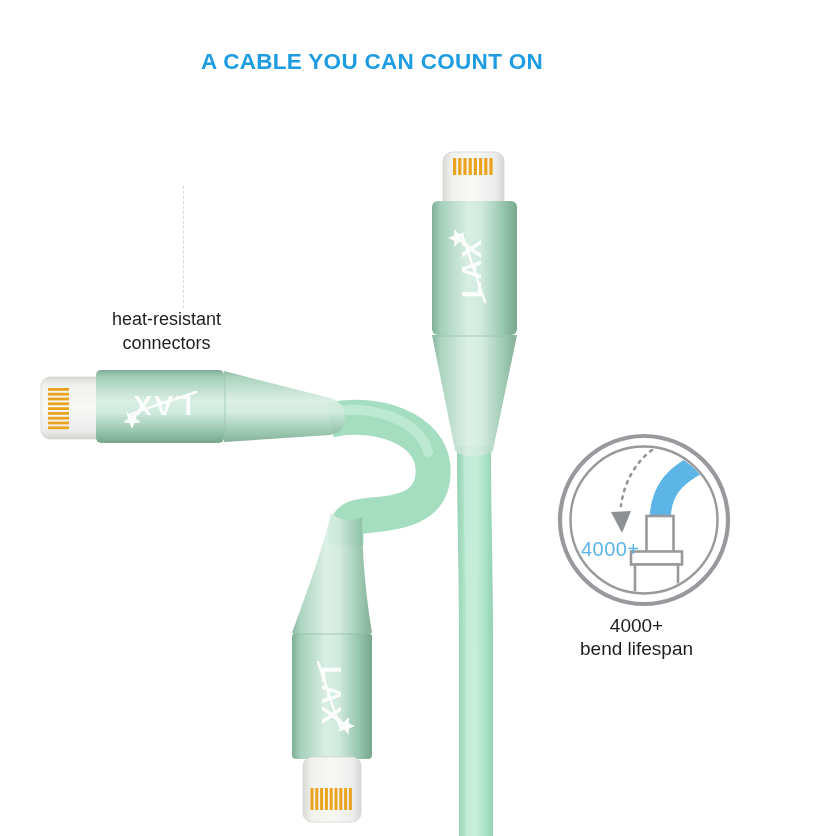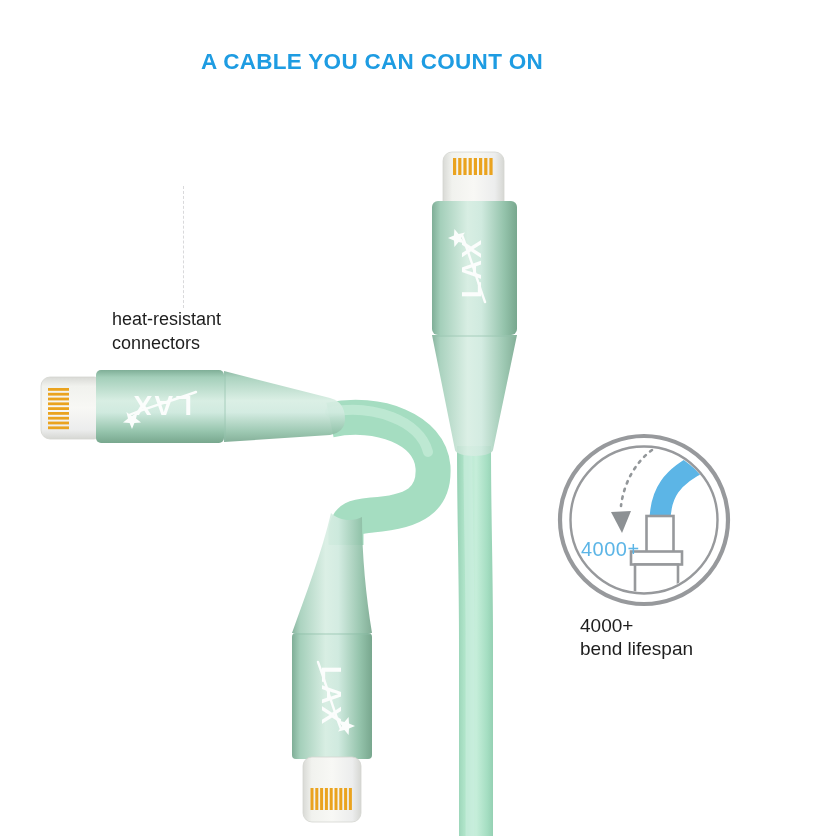--- a/index.html
+++ b/index.html
@@ -1,21 +1,21 @@
 <!DOCTYPE html>
 <html><head>
 <meta charset="utf-8">
 <style>
   html,body{margin:0;padding:0;background:#ffffff;}
   .canvas{position:relative;width:836px;height:836px;background:#ffffff;overflow:hidden;
           font-family:"Liberation Sans", sans-serif;}
   .heading{position:absolute;left:0;top:45px;width:744px;text-align:center;
            font-size:22.5px;font-weight:bold;letter-spacing:.3px;line-height:33px;color:#1e9ce2;}
   .scene{position:absolute;left:0;top:0;}
-  .label{position:absolute;color:#1e1e1e;font-size:18px;line-height:24px;}
+  .label{position:absolute;color:#1e1e1e;font-size:18px;line-height:24px;text-align:center;}
   .label.heat{left:112px;top:307px;}
   .label.bend{left:580px;top:614px;font-size:19px;line-height:23px;}
   .leader{position:absolute;left:183px;top:186px;height:122px;width:0;
           border-left:1px dashed #d9d9db;}
   svg text.lax{font-family:"Liberation Sans", sans-serif;font-weight:bold;font-size:27px;
                letter-spacing:2px;fill:#fbfdfc;}
   svg text.count{font-family:"Liberation Sans", sans-serif;font-size:20px;letter-spacing:.5px;}
 </style>
 </head>
 <body>

